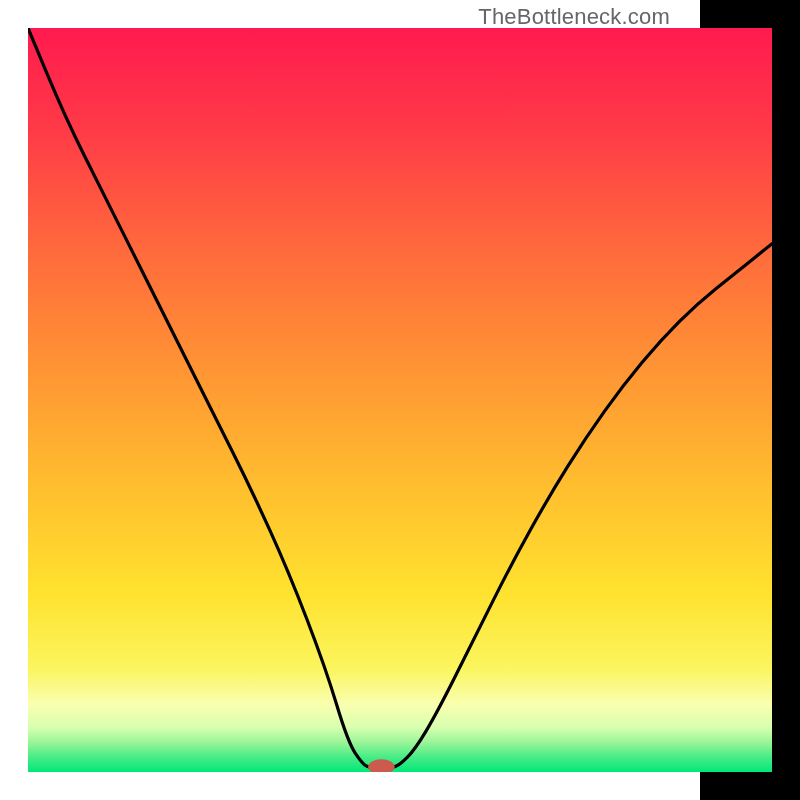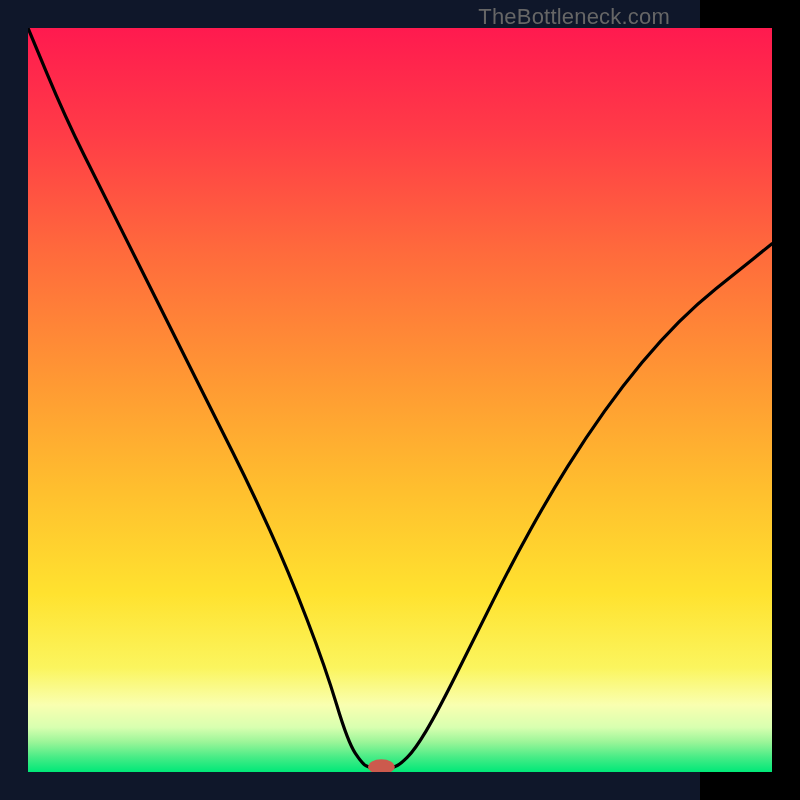--- a/index.html
+++ b/index.html
@@ -8,21 +8,21 @@
     width: 800px;
     height: 800px;
     background: #000;
     font-family: Arial, Helvetica, sans-serif;
     overflow: hidden;
   }
   .frame {
     position: absolute;
     left: 0; top: 0;
     width: 700px; height: 800px;
-    background: #0f172a;
+    background: #ffffff;
   }
   .plot-area {
     position: absolute;
     left: 28px;
     top: 28px;
     width: 744px;
     height: 744px;
     overflow: hidden;
   }
   .watermark {

